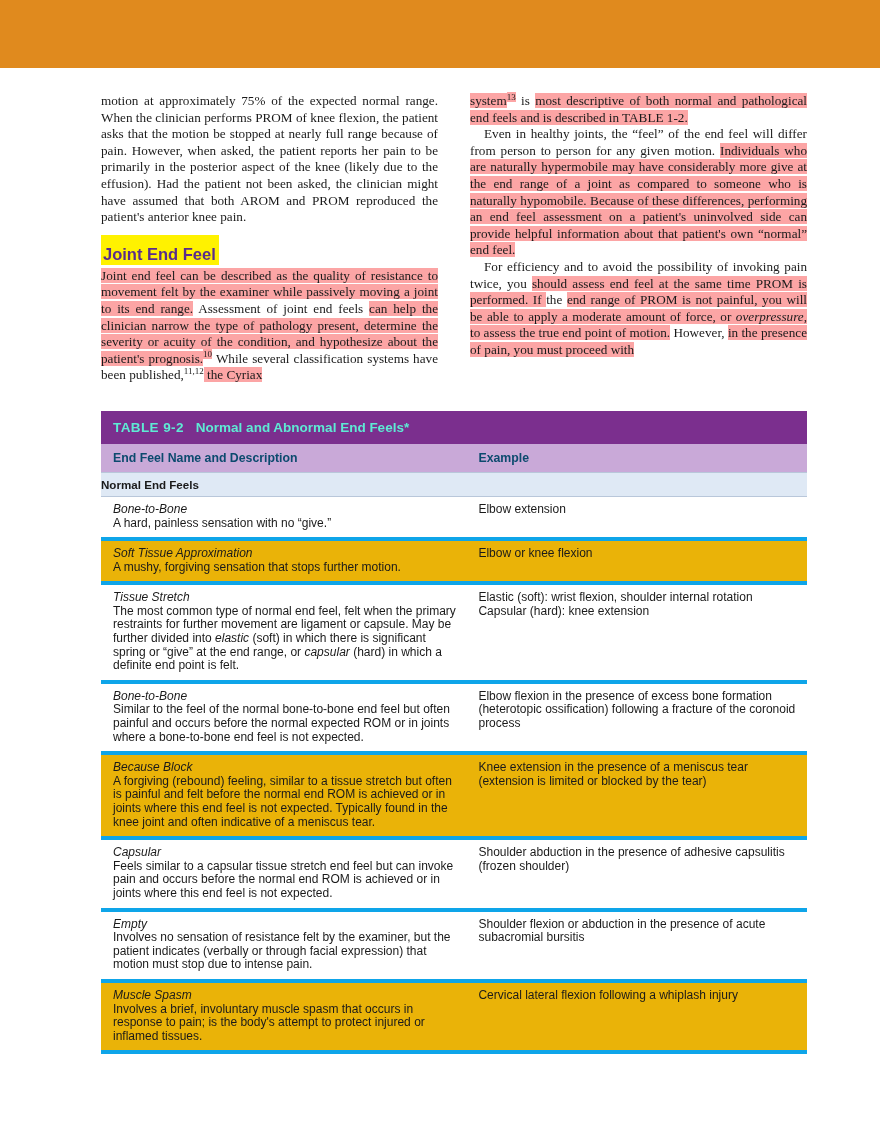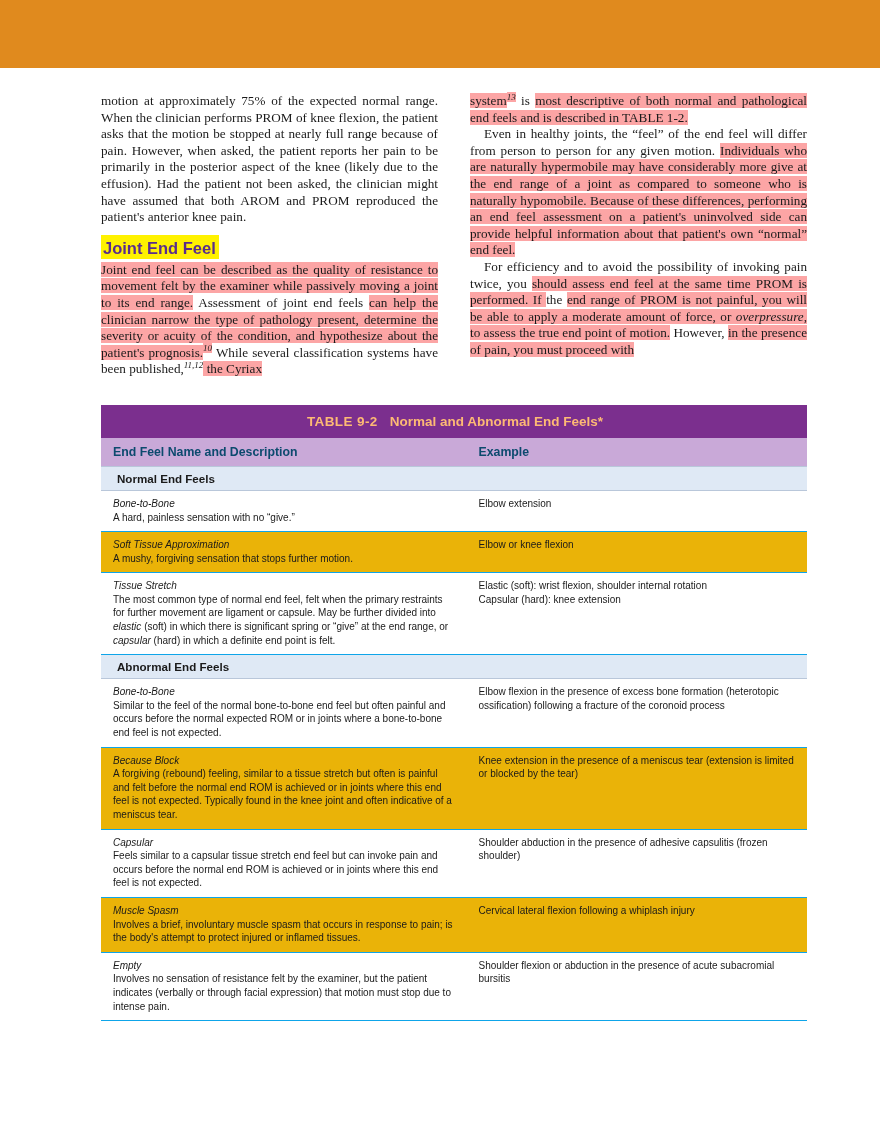--- a/index.html
+++ b/index.html
@@ -57,47 +57,45 @@
     background: #fca5a5;
   }
   .heading-hl {
     display: inline-block;
     background: #fff200;
     color: #5a2d8c;
     font-family: "Liberation Sans", sans-serif;
     font-weight: bold;
     font-size: 16.5px;
     line-height: 20px;
-    padding: 3px 3px 1px 2px;
+    padding: 9px 3px 1px 2px;
     margin: 9px 0 3px 0;
   }
   sup {
     font-size: 9px;
     vertical-align: super;
     line-height: 0;
-    font-style: italic;
   }
   em { font-style: italic; }
 
   
   .table-wrap {
     margin-top: 27px;
     width: 706px;
   }
   table.endfeel {
     width: 706px;
     border-collapse: collapse;
     font-family: "Liberation Sans", sans-serif;
   }
   .tbl-title-row td {
     background: #7b2f8e;
-    color: #fdba74;
+    color: #5eead4;
     padding: 9px 10px 9px 12px;
     font-size: 13.5px;
-    text-align: center;
   }
   .tbl-num {
     font-weight: bold;
     letter-spacing: 0.4px;
     font-size: 13.5px;
   }
   .tbl-caption {
     font-weight: bold;
     margin-left: 12px;
     font-size: 13.5px;
@@ -106,30 +104,30 @@
     background: #c9a9d8;
     color: #0c4a6e;
     font-weight: bold;
     font-size: 12.3px;
     padding: 7px 10px 7px 12px;
   }
   .section-row td {
     background: #dfe9f5;
     font-weight: bold;
     font-size: 11.6px;
-    padding: 5px 10px 5px 16px;
+    padding: 5px 10px 5px 0;
     border-bottom: 1px solid #b9c7da;
     border-top: 1px solid #b9c7da;
   }
   tr.data td {
-    font-size: 10px;
+    font-size: 12px;
     line-height: 13.6px;
     padding: 6px 10px 7px 12px;
     vertical-align: top;
-    border-bottom: 1px solid #0ea5e9;
+    border-bottom: 4px solid #0ea5e9;
   }
   tr.data.shade td {
     background: #eab308;
   }
   tr.data.plain td {
     background: #ffffff;
   }
   td.col-left { width: 366px; }
   td.col-right { width: 340px; }
   .ef-name {
@@ -211,23 +209,20 @@
             <td class="col-left">
               <span class="ef-name">Tissue Stretch</span>
               <span class="ef-desc">The most common type of normal end feel, felt when the primary restraints for further movement are ligament or capsule. May be further divided into <em>elastic</em> (soft) in which there is significant spring or “give” at the end range, or <em>capsular</em> (hard) in which a definite end point is felt.</span>
             </td>
             <td class="col-right">
               <span class="ex-line" style="white-space: pre-line;">Elastic (soft): wrist flexion, shoulder internal rotation
 Capsular (hard): knee extension</span>
             </td>
           </tr>
 
-          <tr class="section-row">
-            <td colspan="2">Abnormal End Feels</td>
-          </tr>
 
           <tr class="data plain">
             <td class="col-left">
               <span class="ef-name">Bone-to-Bone</span>
               <span class="ef-desc">Similar to the feel of the normal bone-to-bone end feel but often painful and occurs before the normal expected ROM or in joints where a bone-to-bone end feel is not expected.</span>
             </td>
             <td class="col-right">
               <span class="ex-line">Elbow flexion in the presence of excess bone formation (heterotopic ossification) following a fracture of the coronoid process</span>
             </td>
           </tr>
@@ -245,37 +240,37 @@
           <tr class="data plain">
             <td class="col-left">
               <span class="ef-name">Capsular</span>
               <span class="ef-desc">Feels similar to a capsular tissue stretch end feel but can invoke pain and occurs before the normal end ROM is achieved or in joints where this end feel is not expected.</span>
             </td>
             <td class="col-right">
               <span class="ex-line">Shoulder abduction in the presence of adhesive capsulitis (frozen shoulder)</span>
             </td>
           </tr>
 
+          <tr class="data plain">
+            <td class="col-left">
+              <span class="ef-name">Empty</span>
+              <span class="ef-desc">Involves no sensation of resistance felt by the examiner, but the patient indicates (verbally or through facial expression) that motion must stop due to intense pain.</span>
+            </td>
+            <td class="col-right">
+              <span class="ex-line">Shoulder flexion or abduction in the presence of acute subacromial bursitis</span>
+            </td>
+          </tr>
+
           <tr class="data shade">
             <td class="col-left">
               <span class="ef-name">Muscle Spasm</span>
               <span class="ef-desc">Involves a brief, involuntary muscle spasm that occurs in response to pain; is the body's attempt to protect injured or inflamed tissues.</span>
             </td>
             <td class="col-right">
               <span class="ex-line">Cervical lateral flexion following a whiplash injury</span>
-            </td>
-          </tr>
-
-          <tr class="data plain">
-            <td class="col-left">
-              <span class="ef-name">Empty</span>
-              <span class="ef-desc">Involves no sensation of resistance felt by the examiner, but the patient indicates (verbally or through facial expression) that motion must stop due to intense pain.</span>
-            </td>
-            <td class="col-right">
-              <span class="ex-line">Shoulder flexion or abduction in the presence of acute subacromial bursitis</span>
             </td>
           </tr>
 
         </tbody>
       </table>
     </div>
 
   </div>
 </div>
 

